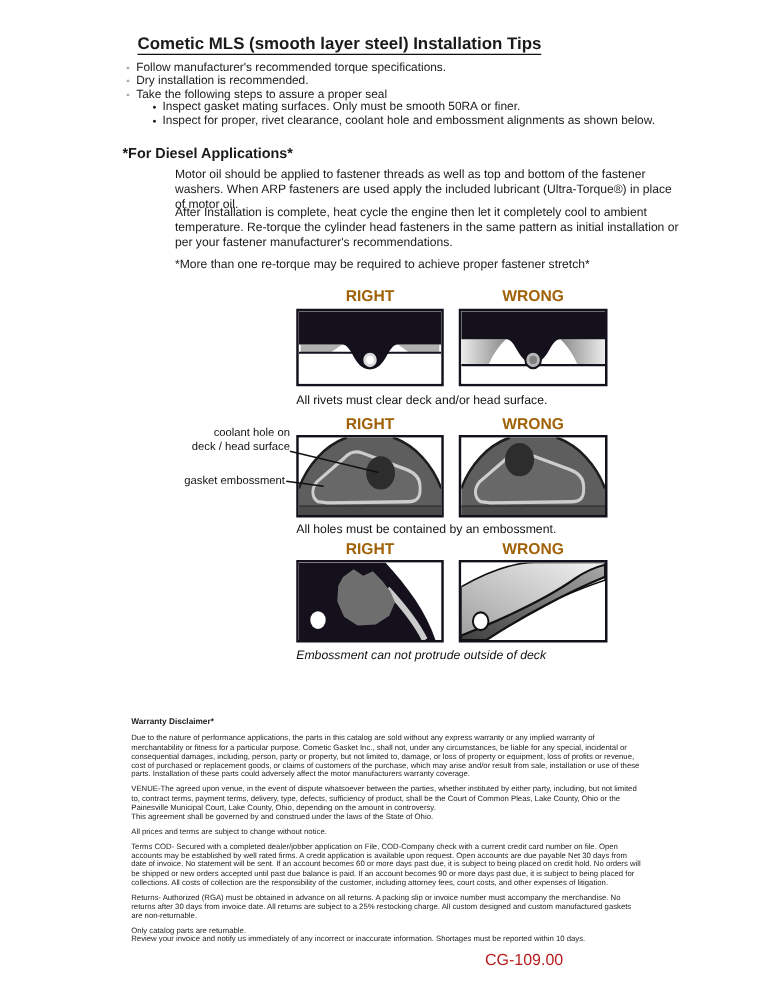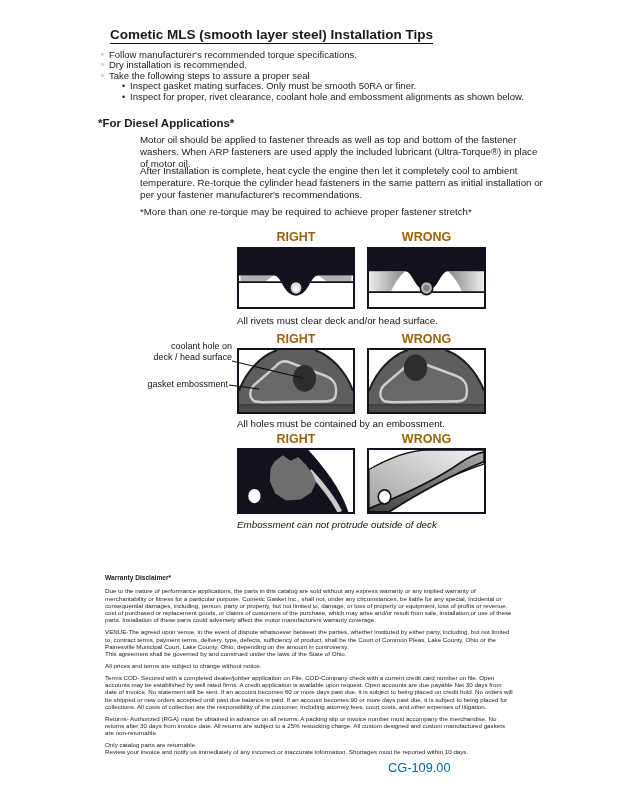--- a/index.html
+++ b/index.html
@@ -22,21 +22,21 @@
   .p3{top:206px;}
   .dg-label{font-size:12.5px;font-weight:bold;text-align:center;color:#a16207;}
   .panel{border:2px solid #15111c;background:#fff;}
   .panel svg{display:block;}
   .caption{font-size:9.8px;line-height:11px;color:#111;}
   .side-label{font-size:9px;line-height:10.5px;text-align:right;color:#111;}
   .disc{left:105px;top:574px;width:410px;font-size:6.2px;line-height:7.3px;color:#222;}
   .disc .d-head{font-weight:bold;font-size:6.6px;margin-bottom:6px;}
   .disc p{margin:0 0 4.5px 0;}
   .disc p.tight{margin-bottom:0;}
-  .footer-code{left:388px;top:760px;font-size:12.8px;color:#0369a1;}
+  .footer-code{left:388px;top:760px;font-size:12.8px;color:#b91c1c;}
   .overlay{pointer-events:none;z-index:5;}
 </style>
 </head>
 <body>
 
 <div id="page">
 
   <div class="abs title">
     <span>Cometic MLS (smooth layer steel) Installation Tips</span>
   </div>

